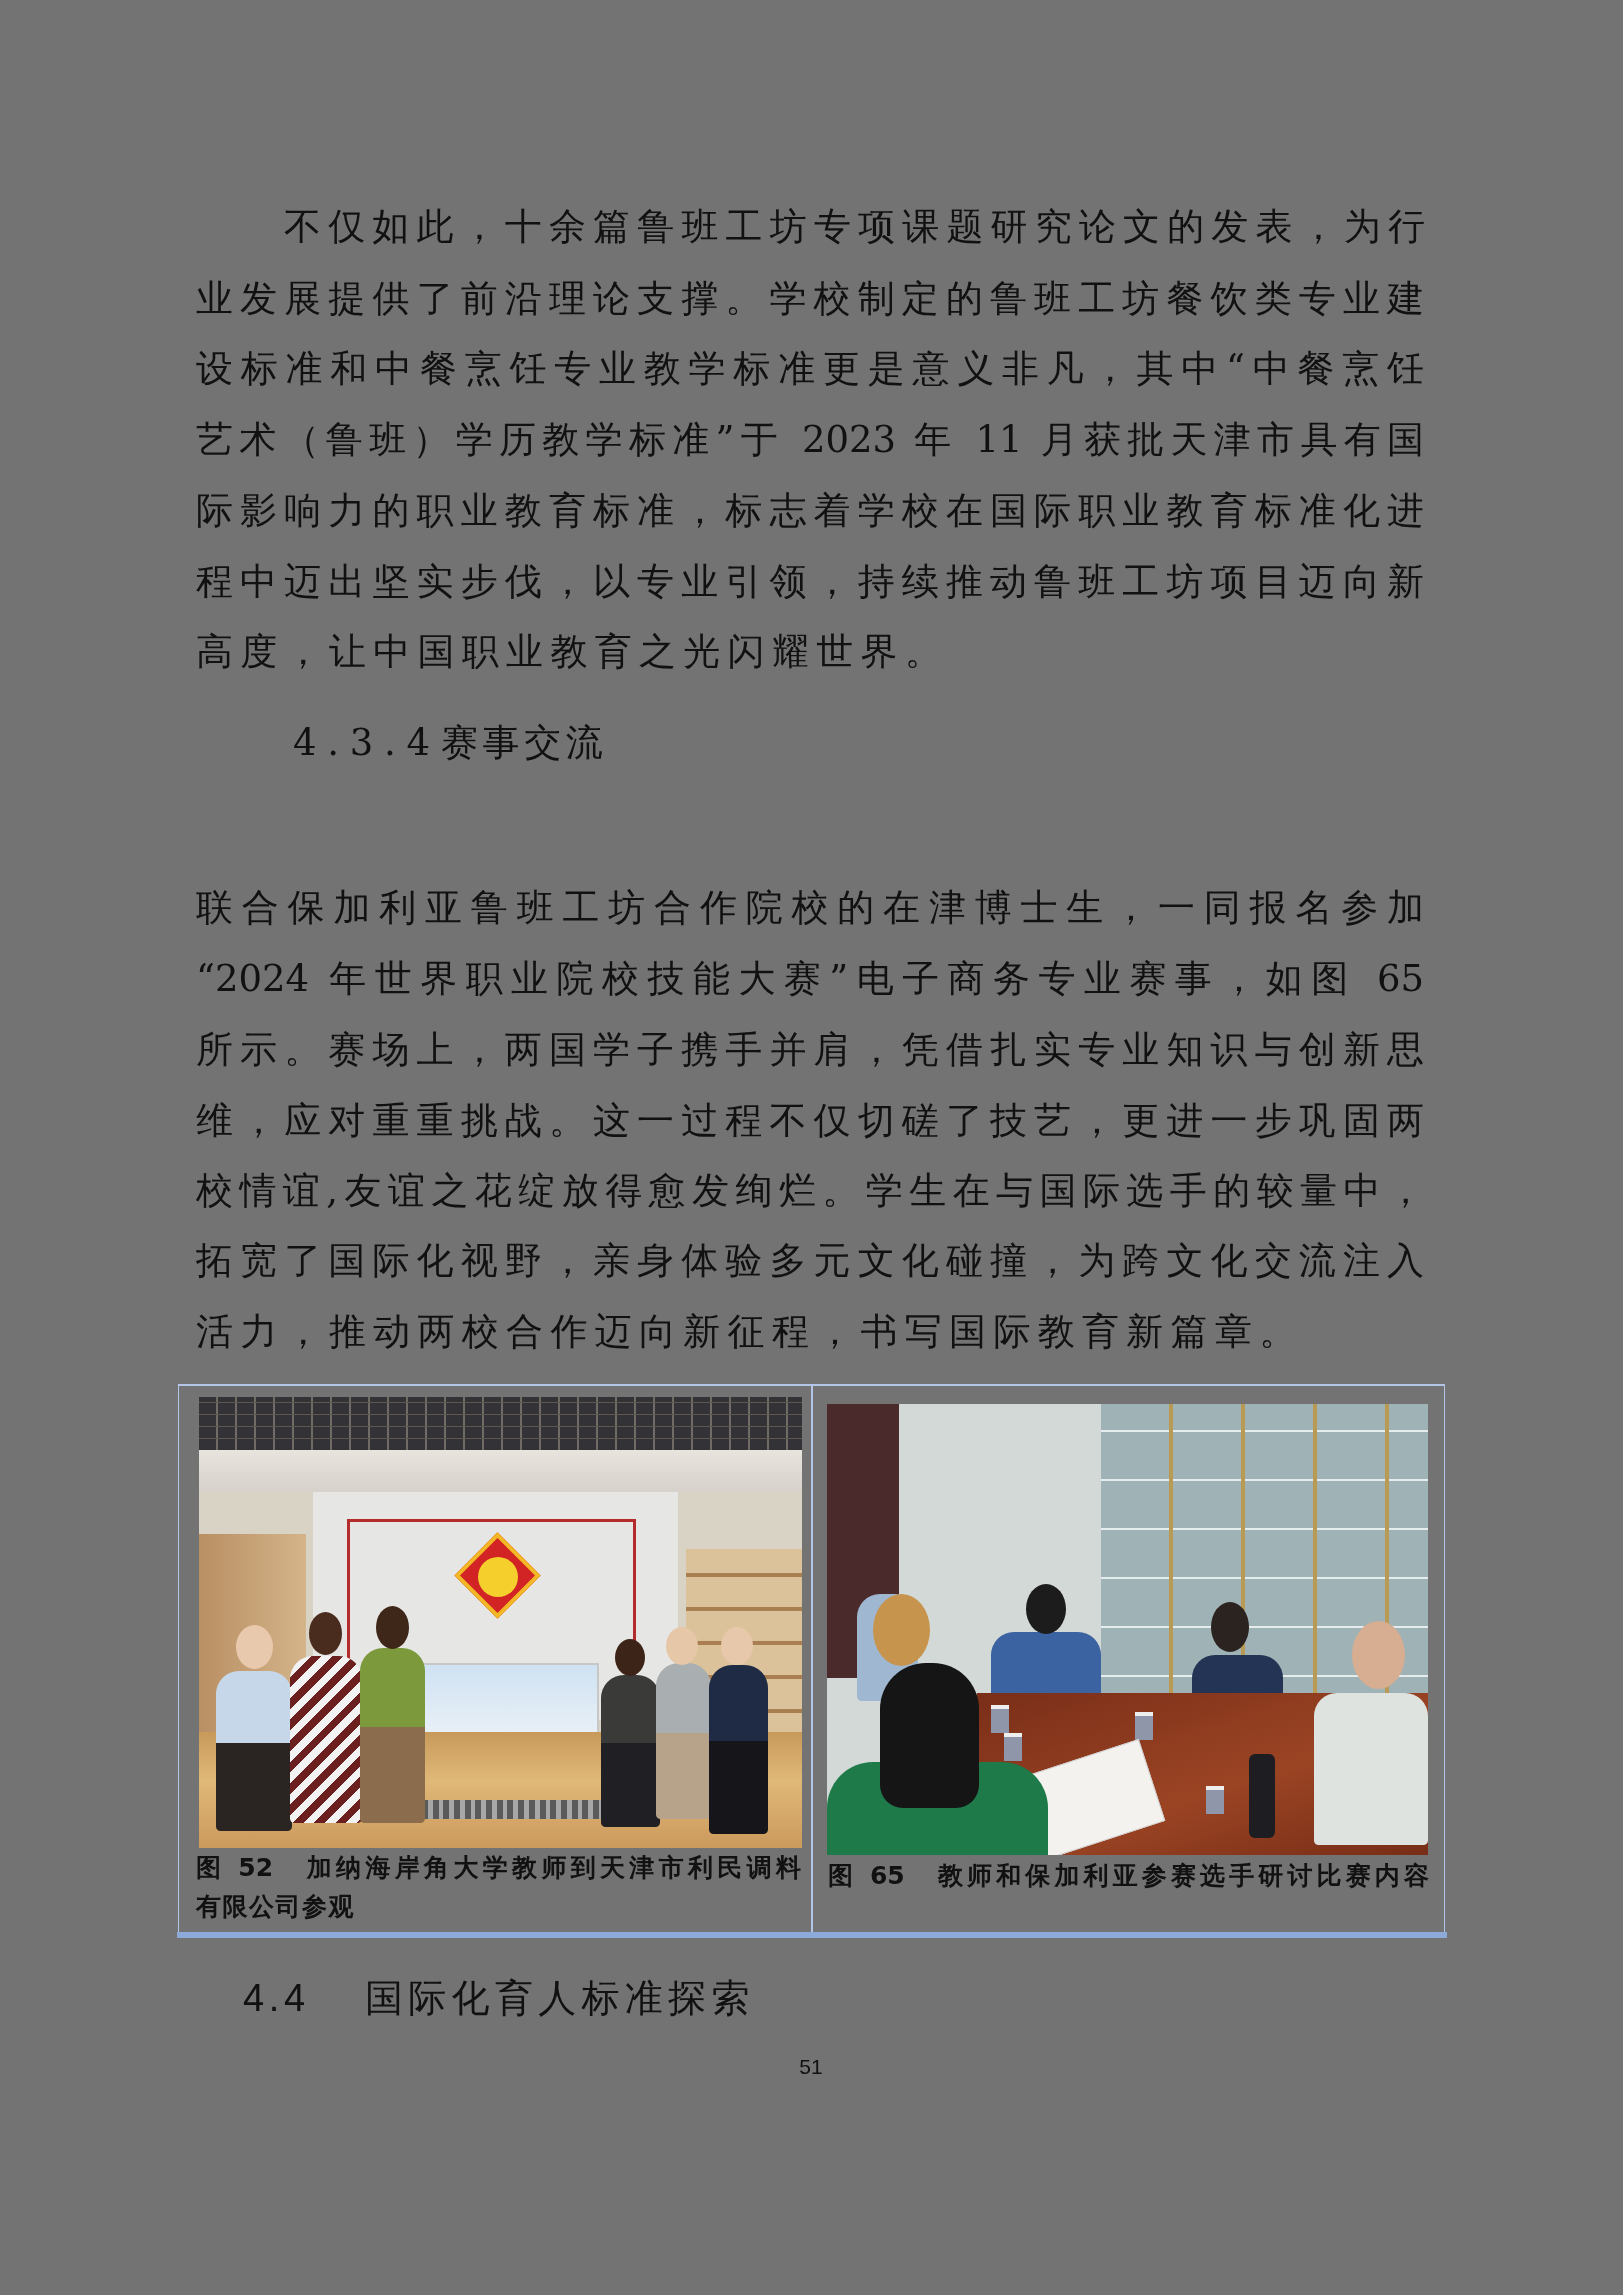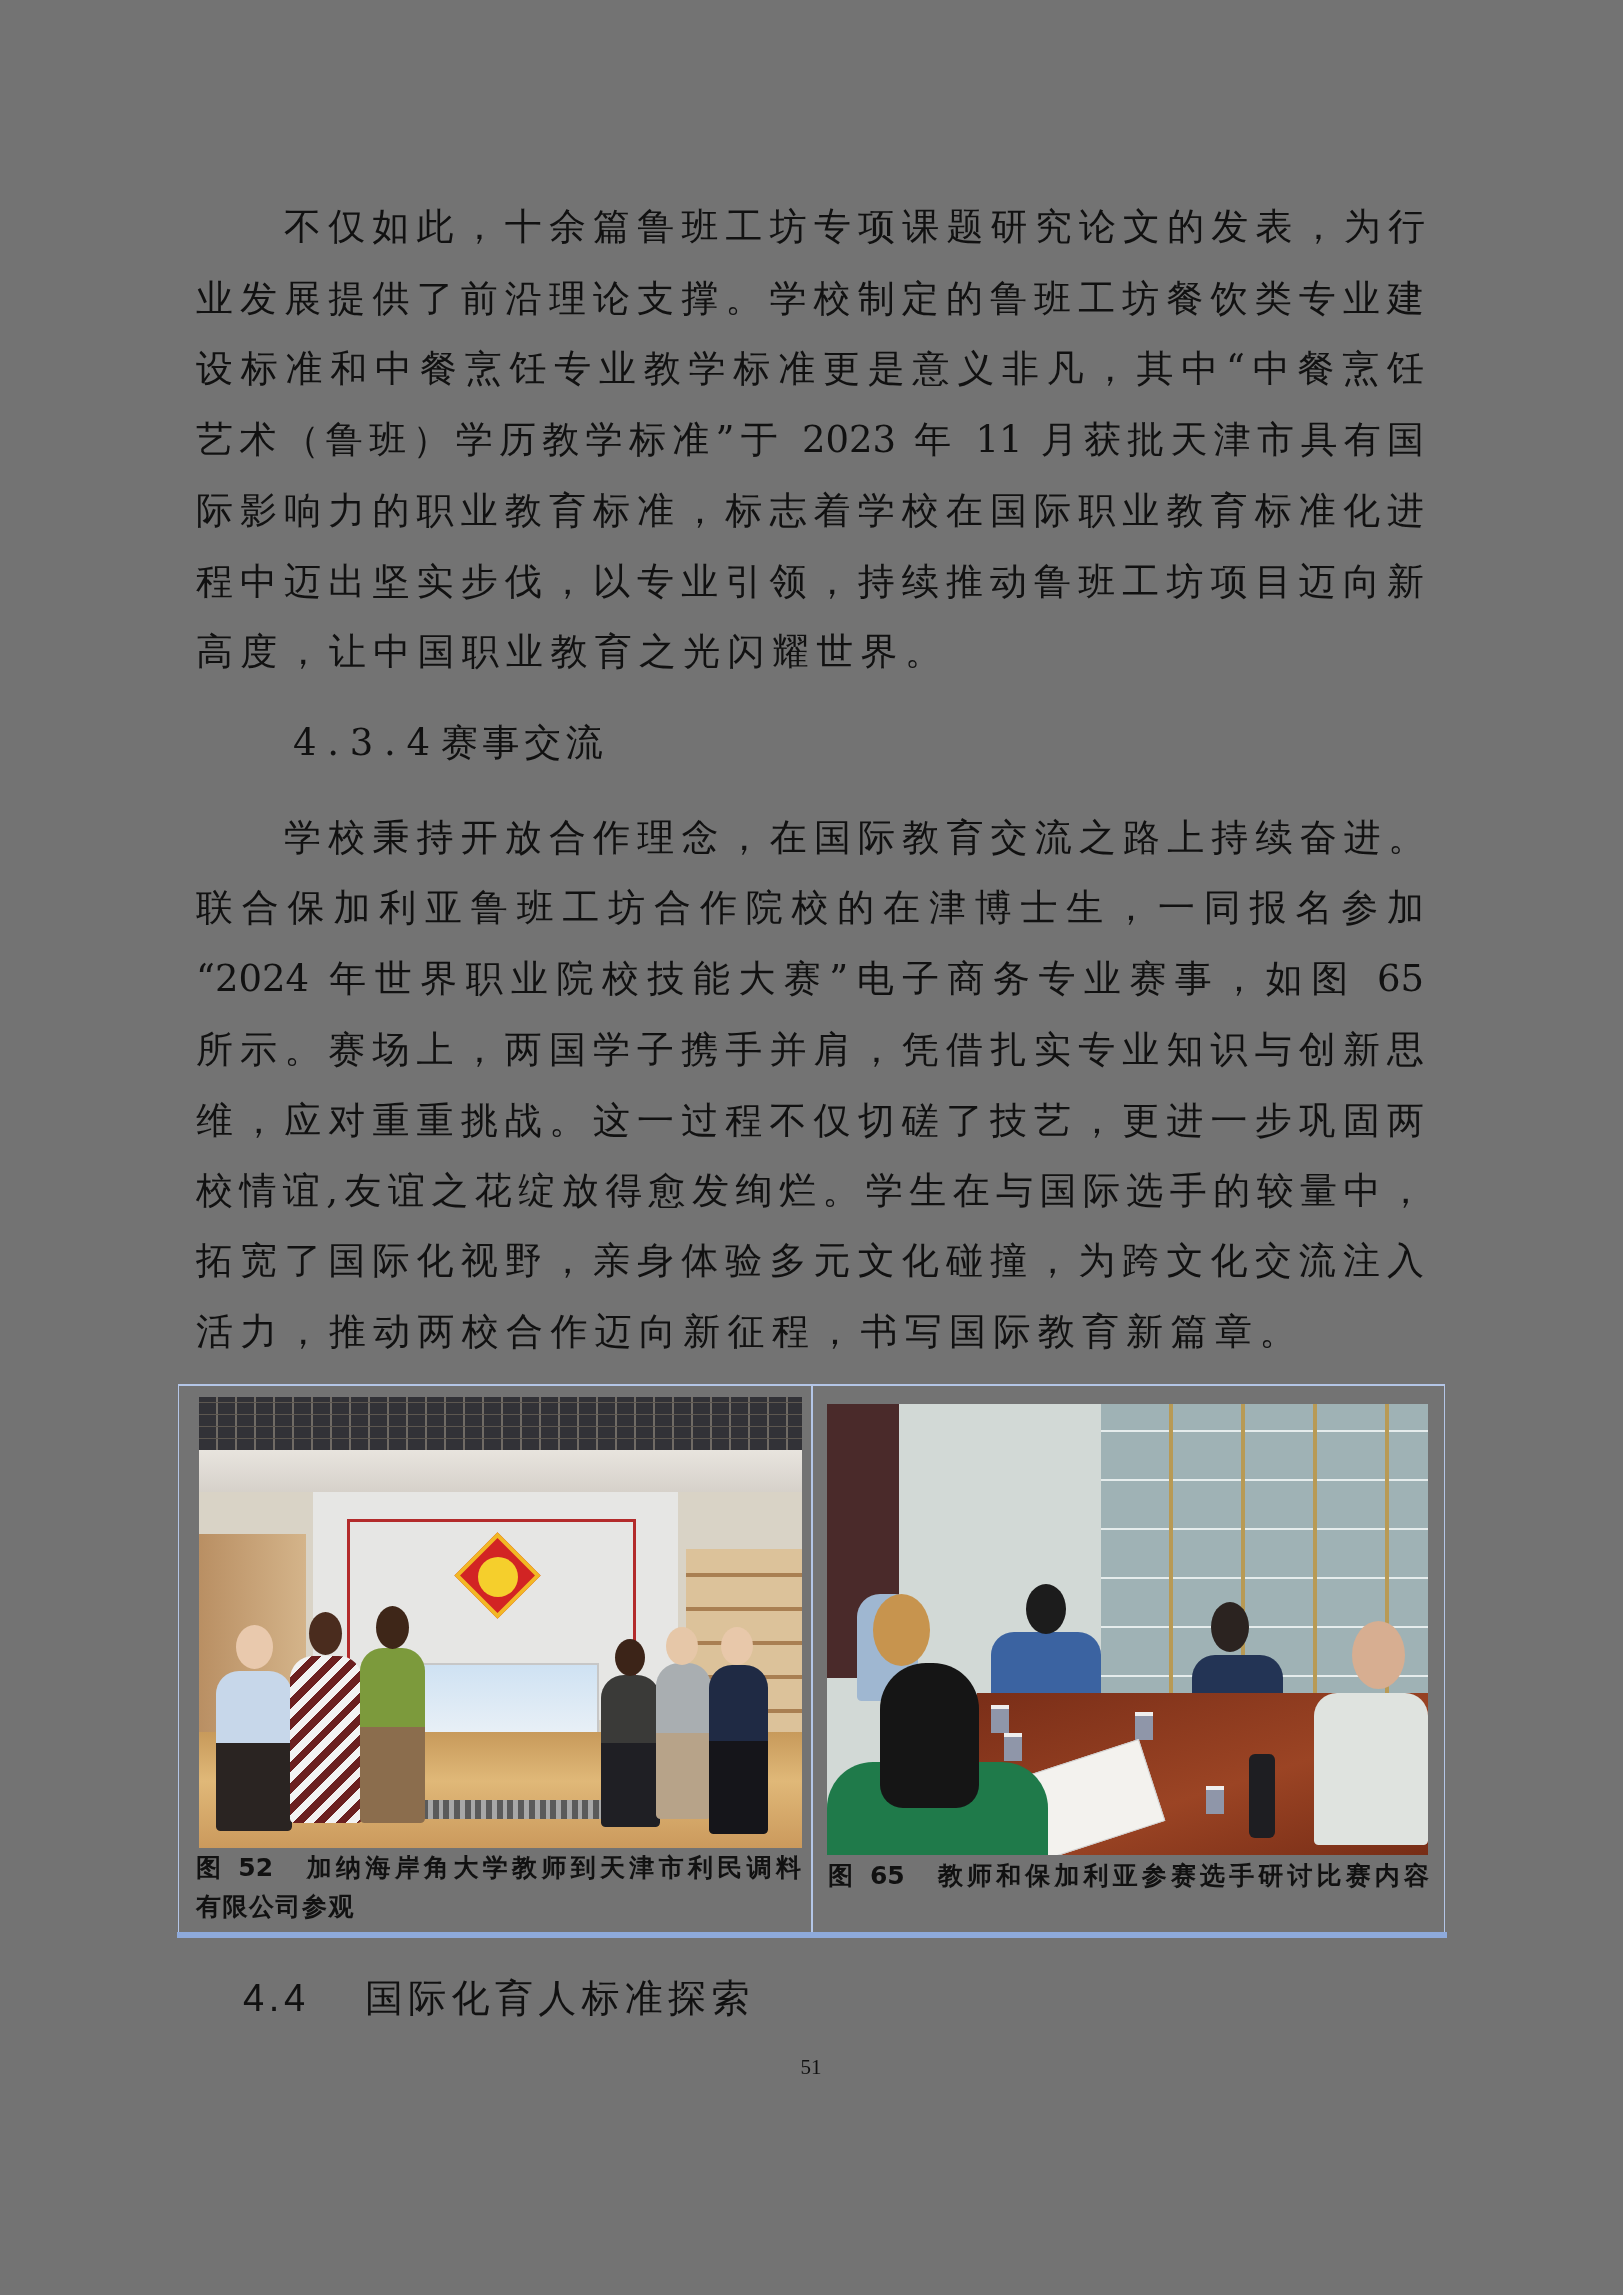--- a/index.html
+++ b/index.html
@@ -36,21 +36,21 @@
 
     .caption {
       position: absolute; font-family: "DejaVu Sans", "Liberation Sans", sans-serif; font-weight: bold;
       font-size: 25px; color: #111; line-height: 38px; white-space: nowrap;
     }
     .cap1a { left: 196px; top: 1849px; width: 605px; text-align: justify; text-align-last: justify; }
     .cap1b { left: 196px; top: 1888px; letter-spacing: 1.5px; }
     .cap2 { left: 828px; top: 1857px; width: 601px; text-align: justify; text-align-last: justify; }
 
     .page-num { position: absolute; left: 792px; top: 2055px; width: 38px; text-align: center;
-      font-family: Liberation Serif, serif; font-size: 21px; color: #111; }
+      font-family: Liberation Sans, sans-serif; font-size: 21px; color: #111; }
 
     
     .p1-ceiling { position: absolute; left: 0; top: 0; width: 100%; height: 53px;
       background:
         repeating-linear-gradient(90deg, #2a2a30 0 16.7px, #6b6660 16.7px 19px),
         #222; opacity: .95; }
     .p1-ceiling2 { position: absolute; left: 0; top: 0; width: 100%; height: 53px;
       background: repeating-linear-gradient(0deg, transparent 0 10.7px, #5d5750 10.7px 12px); }
     .p1-soffit { position: absolute; left: 0; top: 53px; width: 100%; height: 42px; background: linear-gradient(#e8e4de, #d6d1ca); }
     .p1-wall { position: absolute; left: 114px; top: 95px; width: 365px; height: 228px; background: #e6e6e4; }
@@ -86,21 +86,20 @@
   <div class="line" style="top:346px">设标准和中餐烹饪专业教学标准更是意义非凡，其中“中餐烹饪</div>
   <div class="line" style="top:417px">艺术（鲁班）学历教学标准”于 2023 年 11 月获批天津市具有国</div>
   <div class="line" style="top:488px">际影响力的职业教育标准，标志着学校在国际职业教育标准化进</div>
   <div class="line" style="top:559px">程中迈出坚实步伐，以专业引领，持续推动鲁班工坊项目迈向新</div>
   <div class="line last" style="top:629px">高度，让中国职业教育之光闪耀世界。</div>
 
   <div class="h3">
     <span class="num">4.3.4</span><span>赛事交流</span>
   </div>
 
-  <div class="line indent" style="top:815px">学校秉持开放合作理念，在国际教育交流之路上持续奋进。</div>
   <div class="line" style="top:885px">联合保加利亚鲁班工坊合作院校的在津博士生，一同报名参加</div>
   <div class="line" style="top:956px">“2024 年世界职业院校技能大赛”电子商务专业赛事，如图 65</div>
   <div class="line" style="top:1027px">所示。赛场上，两国学子携手并肩，凭借扎实专业知识与创新思</div>
   <div class="line" style="top:1098px">维，应对重重挑战。这一过程不仅切磋了技艺，更进一步巩固两</div>
   <div class="line" style="top:1168px">校情谊,友谊之花绽放得愈发绚烂。学生在与国际选手的较量中，</div>
   <div class="line" style="top:1238px">拓宽了国际化视野，亲身体验多元文化碰撞，为跨文化交流注入</div>
   <div class="line last" style="top:1309px">活力，推动两校合作迈向新征程，书写国际教育新篇章。</div>
 
   <div class="fig-table"></div>
   <div class="fig-divider"></div>

